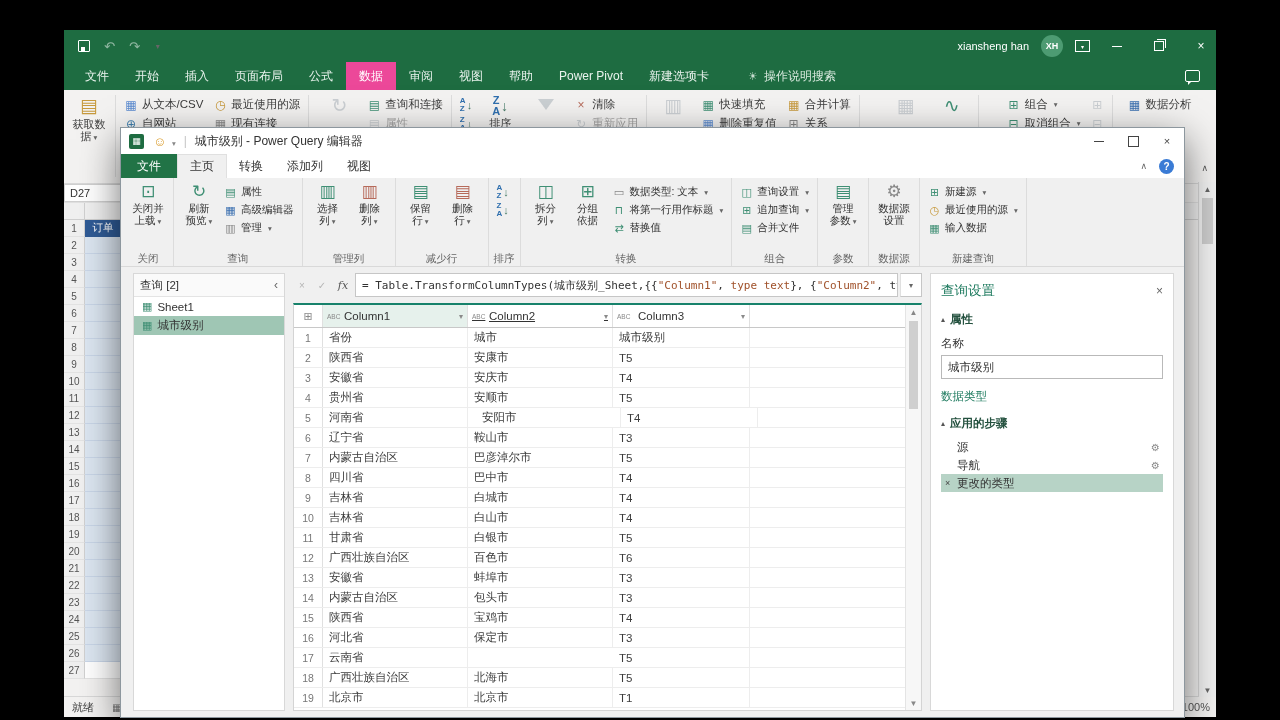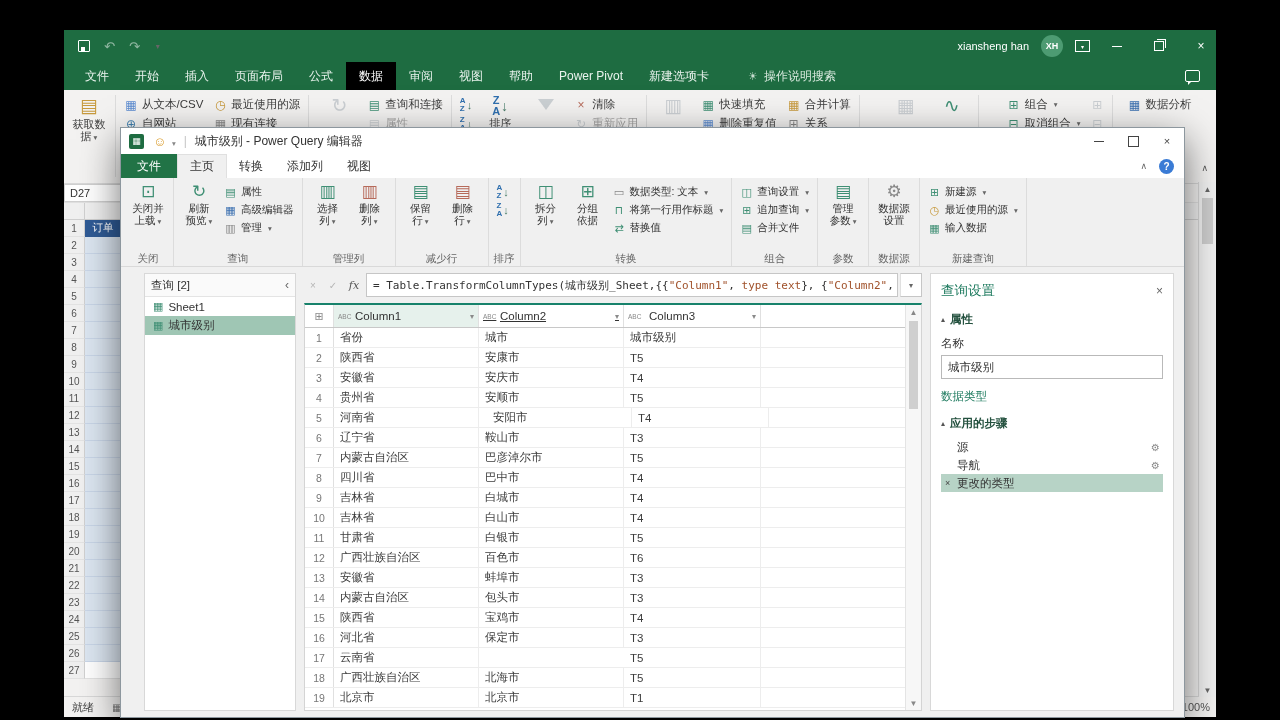--- a/index.html
+++ b/index.html
@@ -17,21 +17,21 @@
   .xl-title{position:absolute;left:0;right:0;text-align:center;font-size:12px;color:#fff;}
   .tb-right{margin-left:auto;display:flex;align-items:center;gap:12px;z-index:2;font-size:11px;}
   .avatar{width:22px;height:22px;border-radius:50%;background:#4d9b72;display:flex;align-items:center;justify-content:center;font-size:9px;font-weight:bold;color:#fff;}
   .ic-ribbonopts{width:13px;height:10px;border:1px solid #fff;display:flex;align-items:center;justify-content:center;font-size:6px;}
   .winbtn{width:30px;height:32px;display:flex;align-items:center;justify-content:center;font-size:12px;color:#fff;}
   .ic-min{display:inline-block;width:10px;height:1px;background:#fff;}
   .ic-restore{position:relative;width:8px;height:8px;border:1px solid #fff;display:inline-block;}
   .ic-restore::before{content:"";position:absolute;top:-3px;left:2px;width:8px;height:8px;border-top:1px solid #fff;border-right:1px solid #fff;}
   .xl-tabs{height:28px;background:#1e6c41;display:flex;align-items:stretch;color:#e9f3ed;font-size:12px;padding-left:8px;}
   .xl-tab{padding:0 13px;display:flex;align-items:center;white-space:nowrap;}
-  .xl-tab.active{background:#000000;color:#fff;}
+  .xl-tab.active{background:#ec4899;color:#fff;}
   .xl-search{margin-left:26px;display:flex;align-items:center;gap:6px;color:#d9eadf;white-space:nowrap;}
   .bulb{font-size:11px;opacity:.9;}
   .bubble{width:13px;height:10px;border:1.5px solid #fff;border-radius:2px;position:relative;display:inline-block;}
   .bubble::after{content:"";position:absolute;left:2px;bottom:-4px;border:2px solid transparent;border-top-color:#fff;border-left-color:#fff;}
   .xl-tabs .right-ic{margin-left:auto;display:flex;align-items:center;padding-right:16px;}
   
   .xl-ribbon{position:relative;height:90px;background:#f3f2f1;border-bottom:1px solid #d8d8d8;display:flex;align-items:flex-start;padding:3px 2px 0 2px;overflow:hidden;font-size:11.5px;color:#3b3b3b;}
   .xr-divider{width:1px;align-self:stretch;background:#dcdcdc;margin:2px 3px 6px 3px;}
   .xr-big{width:46px;display:flex;flex-direction:column;align-items:center;text-align:center;line-height:12px;padding-top:2px;font-size:11px;}
   .xr-big .g{font-size:19px;line-height:21px;height:23px;}
@@ -93,21 +93,21 @@
   .pq-ribbon{height:88px;background:#f0f0f0;border-bottom:1px solid #d9d9d9;display:flex;align-items:stretch;padding:0 2px;overflow:hidden;}
   .pg{display:flex;flex-direction:column;border-right:1px solid #dcdcdc;padding:2px 5px 0 5px;}
   .pg-content{flex:1;display:flex;align-items:flex-start;gap:2px;}
   .pg-label{height:15px;font-size:10.5px;color:#666;text-align:center;line-height:15px;white-space:nowrap;}
   .pq-big{width:40px;display:flex;flex-direction:column;align-items:center;text-align:center;font-size:10.5px;line-height:11.5px;padding-top:3px;color:#333;}
   .pq-big .g{font-size:17px;line-height:18px;height:20px;}
   .pq-smallcol{display:flex;flex-direction:column;padding-top:3px;}
   .pq-small{height:18px;display:flex;align-items:center;gap:4px;font-size:10.5px;color:#333;white-space:nowrap;padding:0 3px;}
   .pq-small .g{width:13px;font-size:11px;text-align:center;}
   
-  .pq-main{flex:1;display:flex;padding:6px 10px 6px 23px;gap:8px;min-height:0;}
+  .pq-main{flex:1;display:flex;padding:6px 10px 6px 12px;gap:8px;min-height:0;}
   .pq-left{width:150px;background:#fff;border:1px solid #d8d8d8;display:flex;flex-direction:column;}
   .pq-left-head{height:22px;display:flex;align-items:center;padding:0 6px;font-size:11.5px;color:#333;border-bottom:1px solid #e4e4e4;background:#fafafa;}
   .pq-left-collapse{margin-left:auto;color:#666;font-size:12px;}
   .pq-qitem{height:19px;display:flex;align-items:center;gap:5px;padding:0 8px;font-size:11.5px;color:#333;}
   .pq-qitem.selected{background:#9fc6b4;}
   .pq-qitem .g{color:#3f8f74;font-size:11px;}
   .pq-center{flex:1;display:flex;flex-direction:column;min-width:0;}
   .pq-fbar{height:24px;display:flex;align-items:center;gap:2px;margin-bottom:6px;}
   .fbtn{width:18px;text-align:center;color:#b5b5b5;font-size:10px;}
   .fx{font-style:italic;font-size:11px;color:#555;width:20px;text-align:center;font-family:"DejaVu Serif",serif;}

